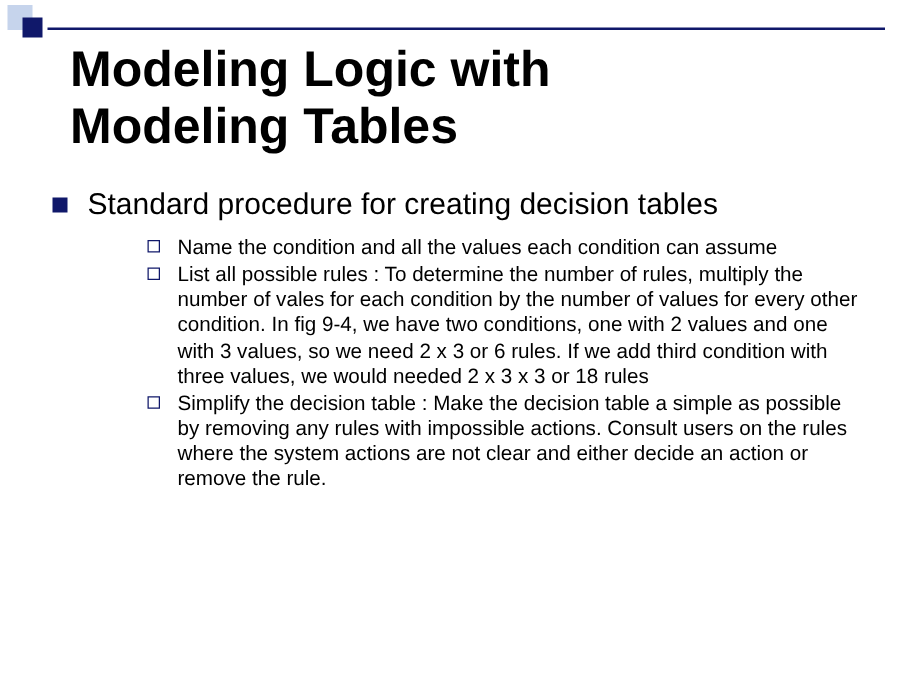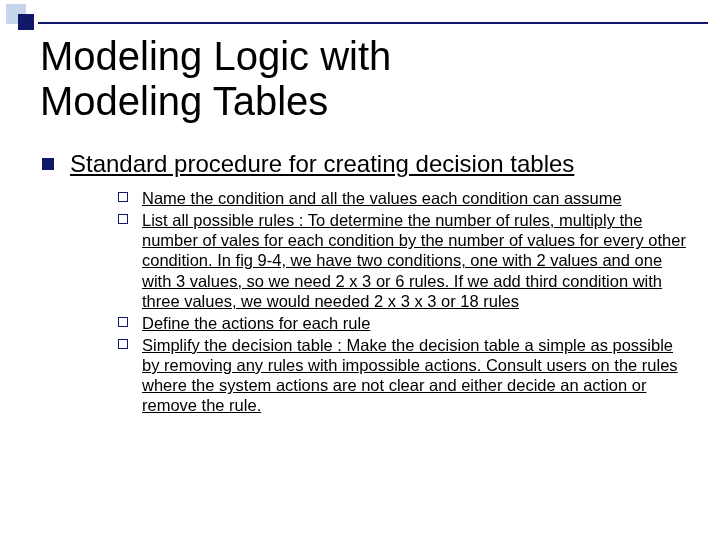--- a/index.html
+++ b/index.html
@@ -45,33 +45,32 @@
     position: absolute;
     top: 22px;
     left: 38px;
     right: 12px;
     height: 0;
     border-top: 2px solid #10186a;
   }
   .title {
     position: absolute;
     top: 34px;
-    left: 40px;
+    left: 56px;
     right: 30px;
     font-size: 40px;
     line-height: 1.12;
-    font-weight: 400;
+    font-weight: 700;
     letter-spacing: 0;
   }
   .body {
     position: absolute;
     top: 150px;
     left: 42px;
     right: 28px;
-    text-decoration: underline;
   }
   .lvl1 {
     display: flex;
     align-items: flex-start;
     font-size: 24px;
     margin-bottom: 10px;
   }
   .lvl1 .b1 {
     flex: 0 0 auto;
     width: 12px;
@@ -132,22 +131,18 @@
       <div class="lvl2">
         <div class="b2"></div>
         <div class="txt">Name the condition and all the values each condition can assume</div>
       </div>
       <div class="lvl2">
         <div class="b2"></div>
         <div class="txt">List all possible rules : To determine the number of rules, multiply the number of vales for each condition by the number of values for every other condition. In fig 9-4, we have two conditions, one with 2 values and one with 3 values, so we need 2 x 3  or 6 rules. If we add third condition with three values, we would needed 2 x 3 x 3 or 18 rules</div>
       </div>
       <div class="lvl2">
         <div class="b2"></div>
-        <div class="txt">Define the actions for each rule</div>
-      </div>
-      <div class="lvl2">
-        <div class="b2"></div>
         <div class="txt">Simplify the decision table : Make the decision table a simple as possible by removing any rules with impossible actions. Consult users on the rules where the system actions are not clear and either decide an action or remove the rule.</div>
       </div>
     </div>
 
   </div>
 </div>
 
 </body></html>

